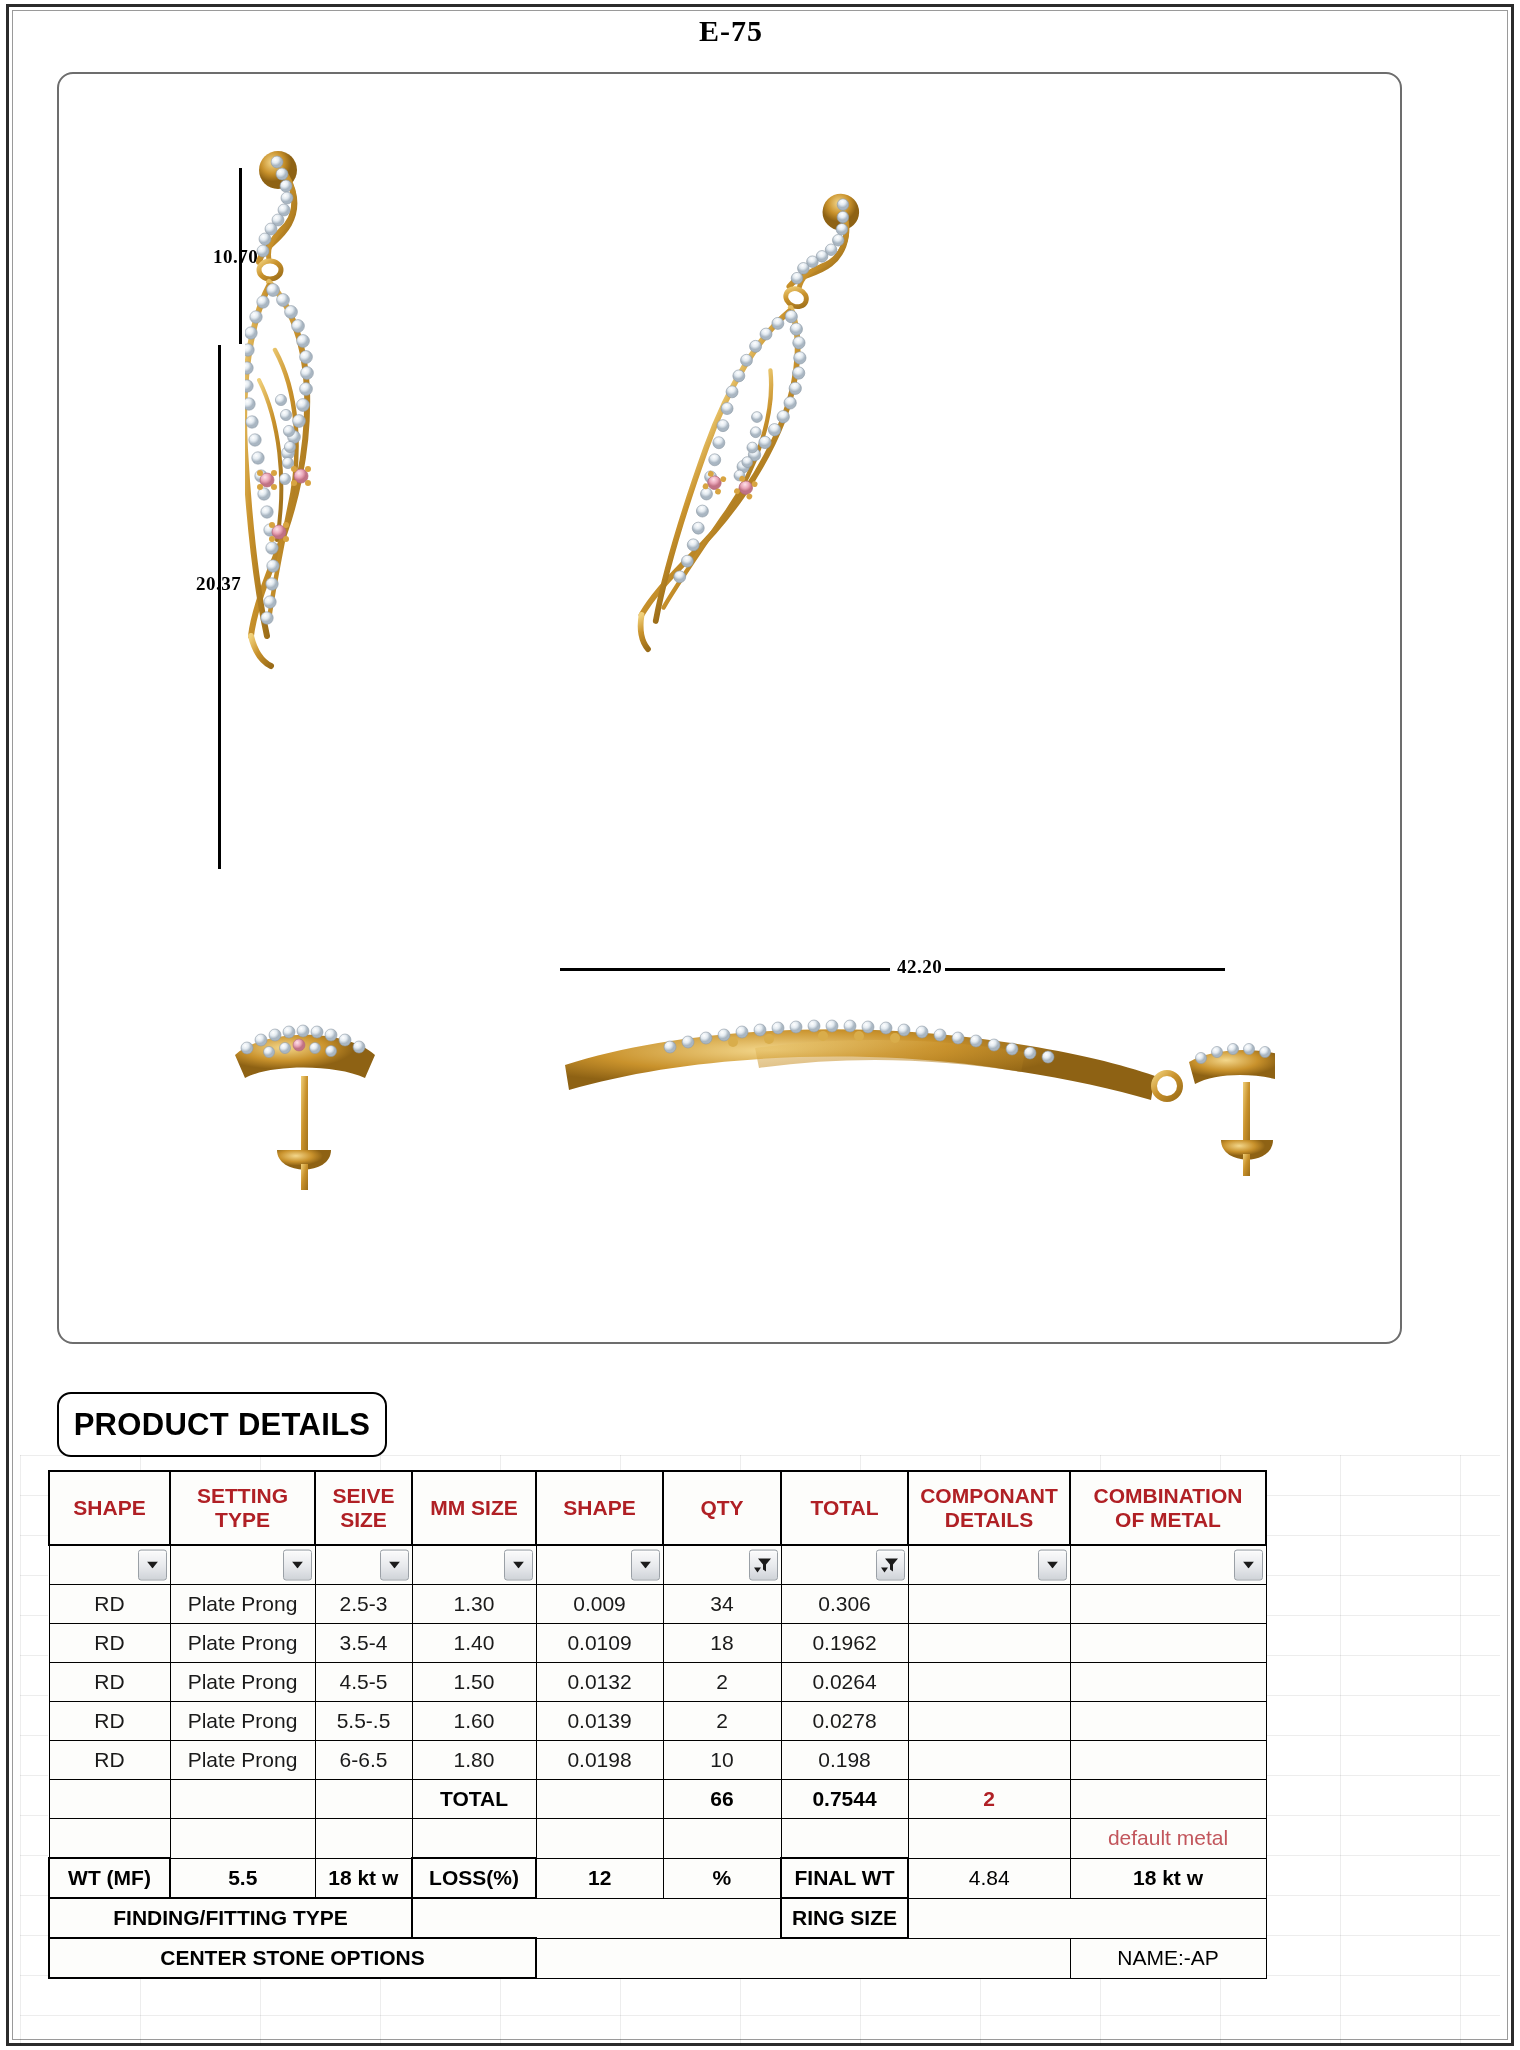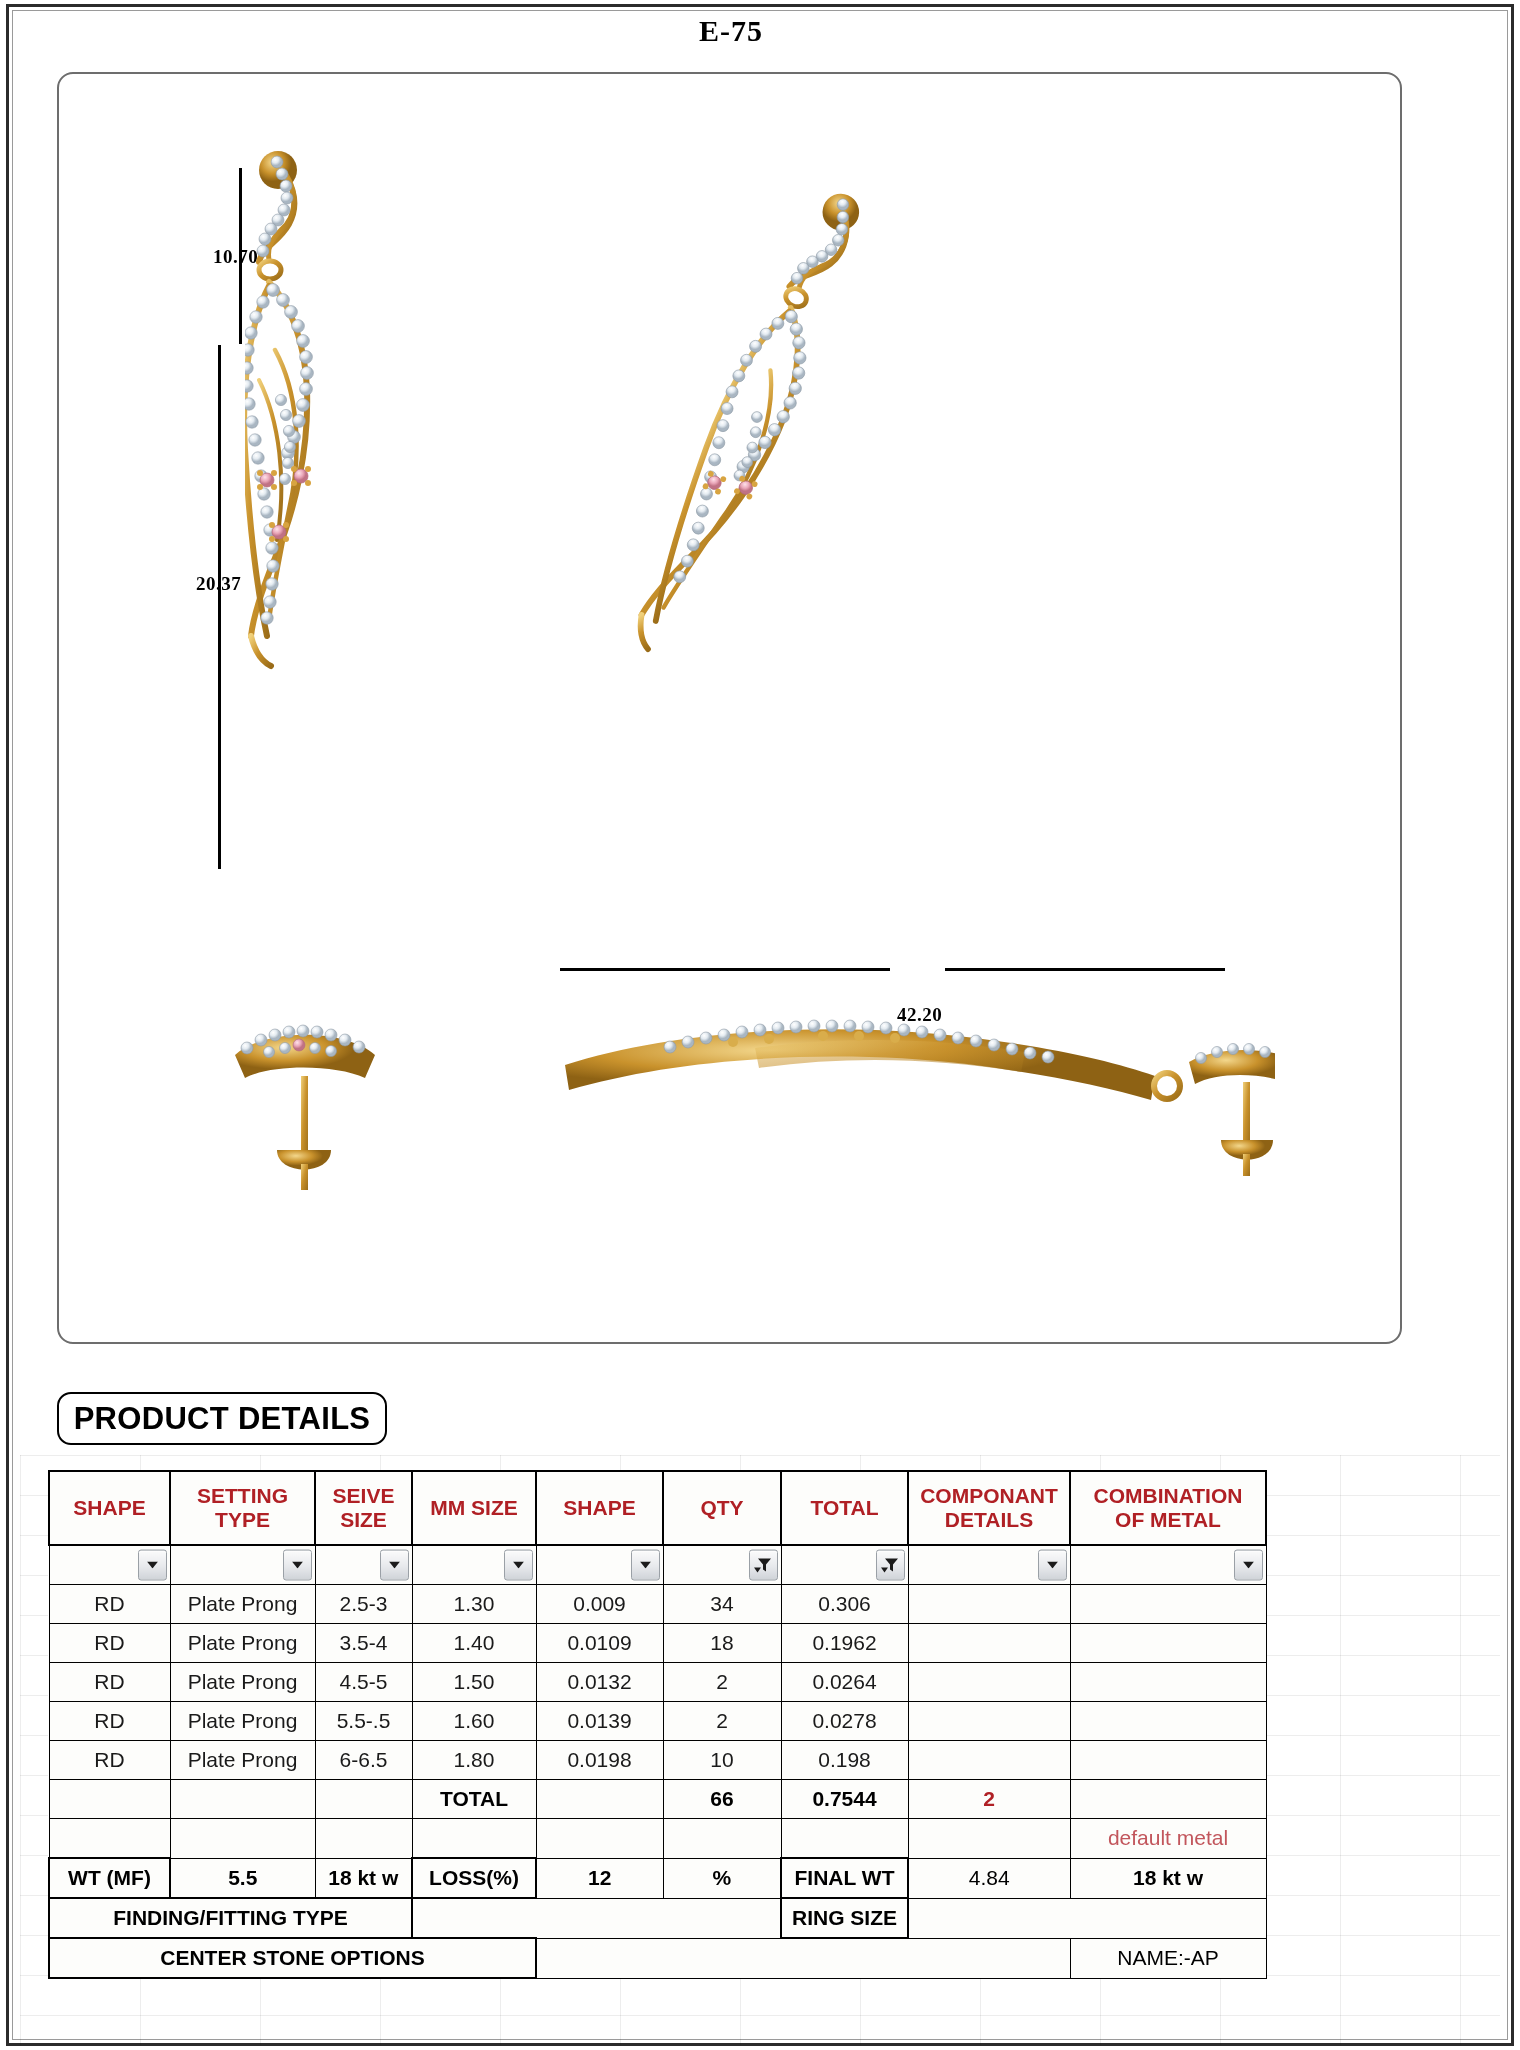--- a/index.html
+++ b/index.html
@@ -66,21 +66,21 @@
     letter-spacing:.5px;
   }
 
   
   .jewel{position:absolute;}
 
   
   #product-details-badge{
     position:absolute;
     left:57px;top:1392px;
-    width:330px;height:53px;
+    width:330px;height:65px;
     border:2.5px solid #000;
     border-radius:14px;
     box-sizing:border-box;
     display:flex;align-items:center;justify-content:center;
     background:#fff;
   }
   #product-details-badge span{
     font-size:31px;font-weight:bold;letter-spacing:.3px;
   }
 
@@ -153,21 +153,21 @@
   <div id="drawing-frame"></div>
 
   <div class="dim-vline" style="left:239px;top:168px;height:176px;"></div>
   <div class="dim-label" style="left:213px;top:246px;">10.70</div>
 
   <div class="dim-vline" style="left:218px;top:345px;height:524px;"></div>
   <div class="dim-label" style="left:196px;top:573px;">20.37</div>
 
   <div class="dim-hline" style="left:560px;top:968px;width:330px;"></div>
   <div class="dim-hline" style="left:945px;top:968px;width:280px;"></div>
-  <div class="dim-label" style="left:897px;top:956px;margin-top:48px;">42.20</div>
+  <div class="dim-label" style="left:897px;top:956px;">42.20</div>
 
   <svg class="jewel" style="left:245px;top:150px;" width="160" height="540" viewBox="0 0 160 540">
     <defs>
       <linearGradient id="gld" x1="0" y1="0" x2="1" y2="1">
         <stop offset="0%" stop-color="#f0d07a"></stop>
         <stop offset="45%" stop-color="#c9922c"></stop>
         <stop offset="100%" stop-color="#9a6c18"></stop>
       </linearGradient>
       <radialGradient id="gldr" cx="35%" cy="30%">
         <stop offset="0%" stop-color="#f3d78c"></stop>

